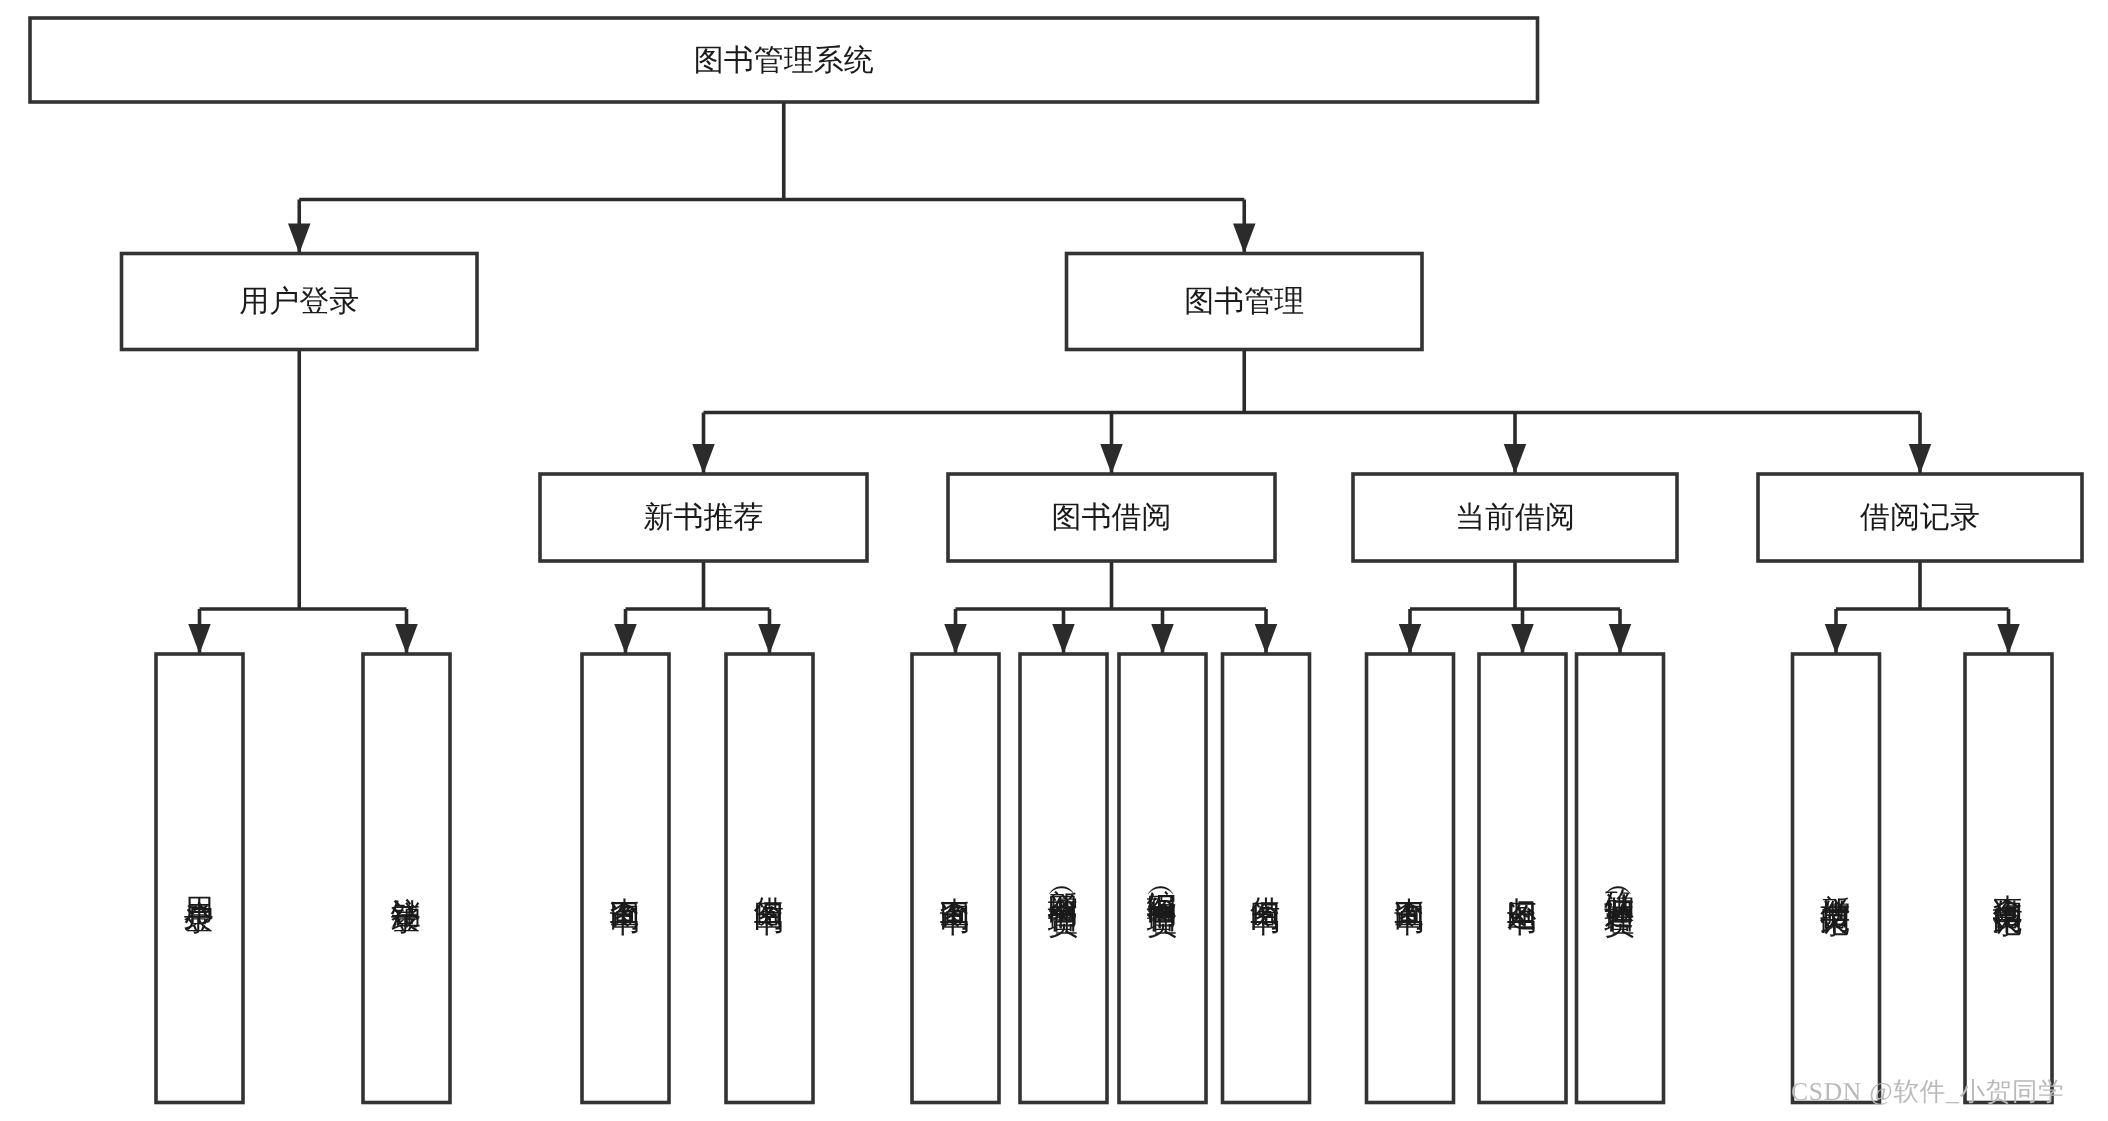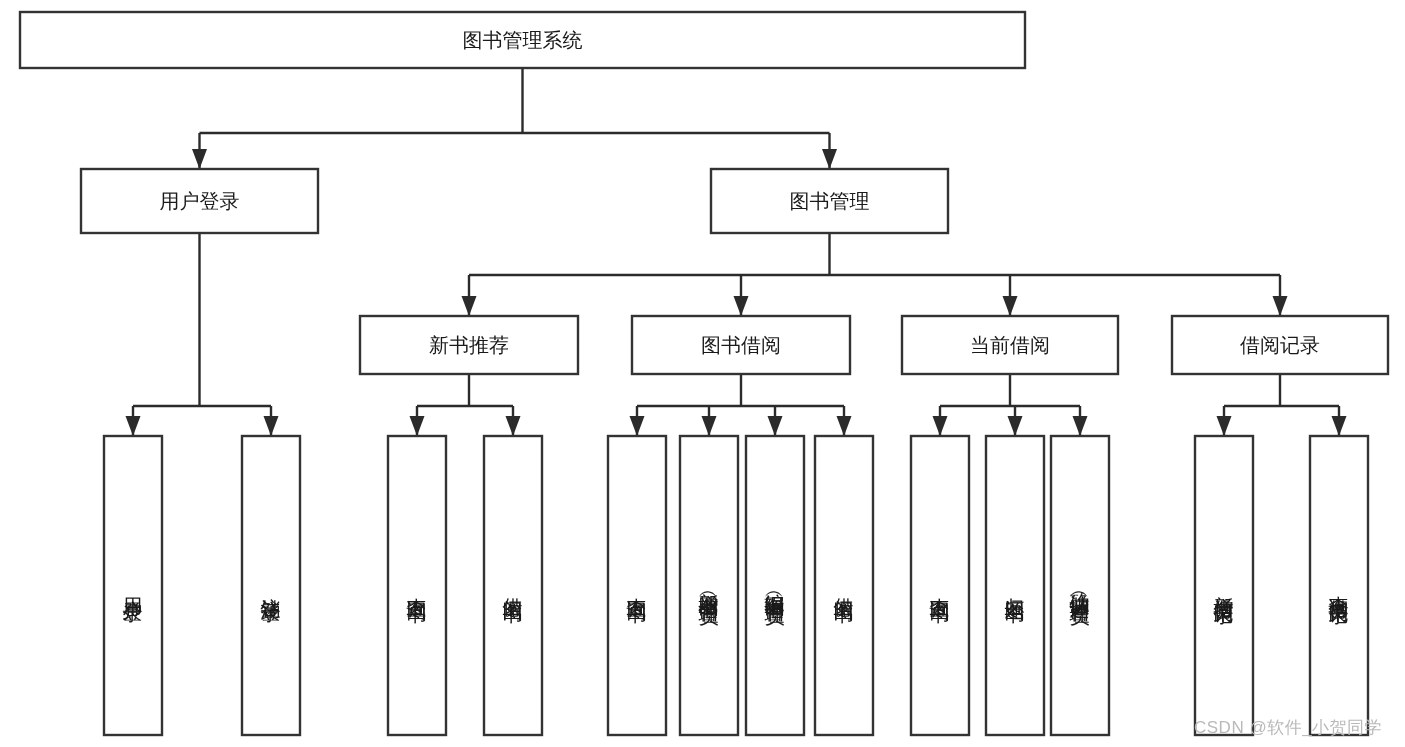--- a/index.html
+++ b/index.html
@@ -59,21 +59,21 @@
     letter-spacing: 2px;
     line-height: 1;
     display: flex;
     align-items: center;
     justify-content: center;
     pointer-events: none;
     text-align: center;
   }
   .watermark {
     position: absolute;
-    font-family: Liberation Sans, sans-serif;
+    font-family: Liberation Serif, serif;
     font-size: 17px;
     color: #b9b9b9;
     white-space: nowrap;
     letter-spacing: 0.5px;
   }
 </style>
 </head>
 <body>
 
 <div id="diagram-root">

